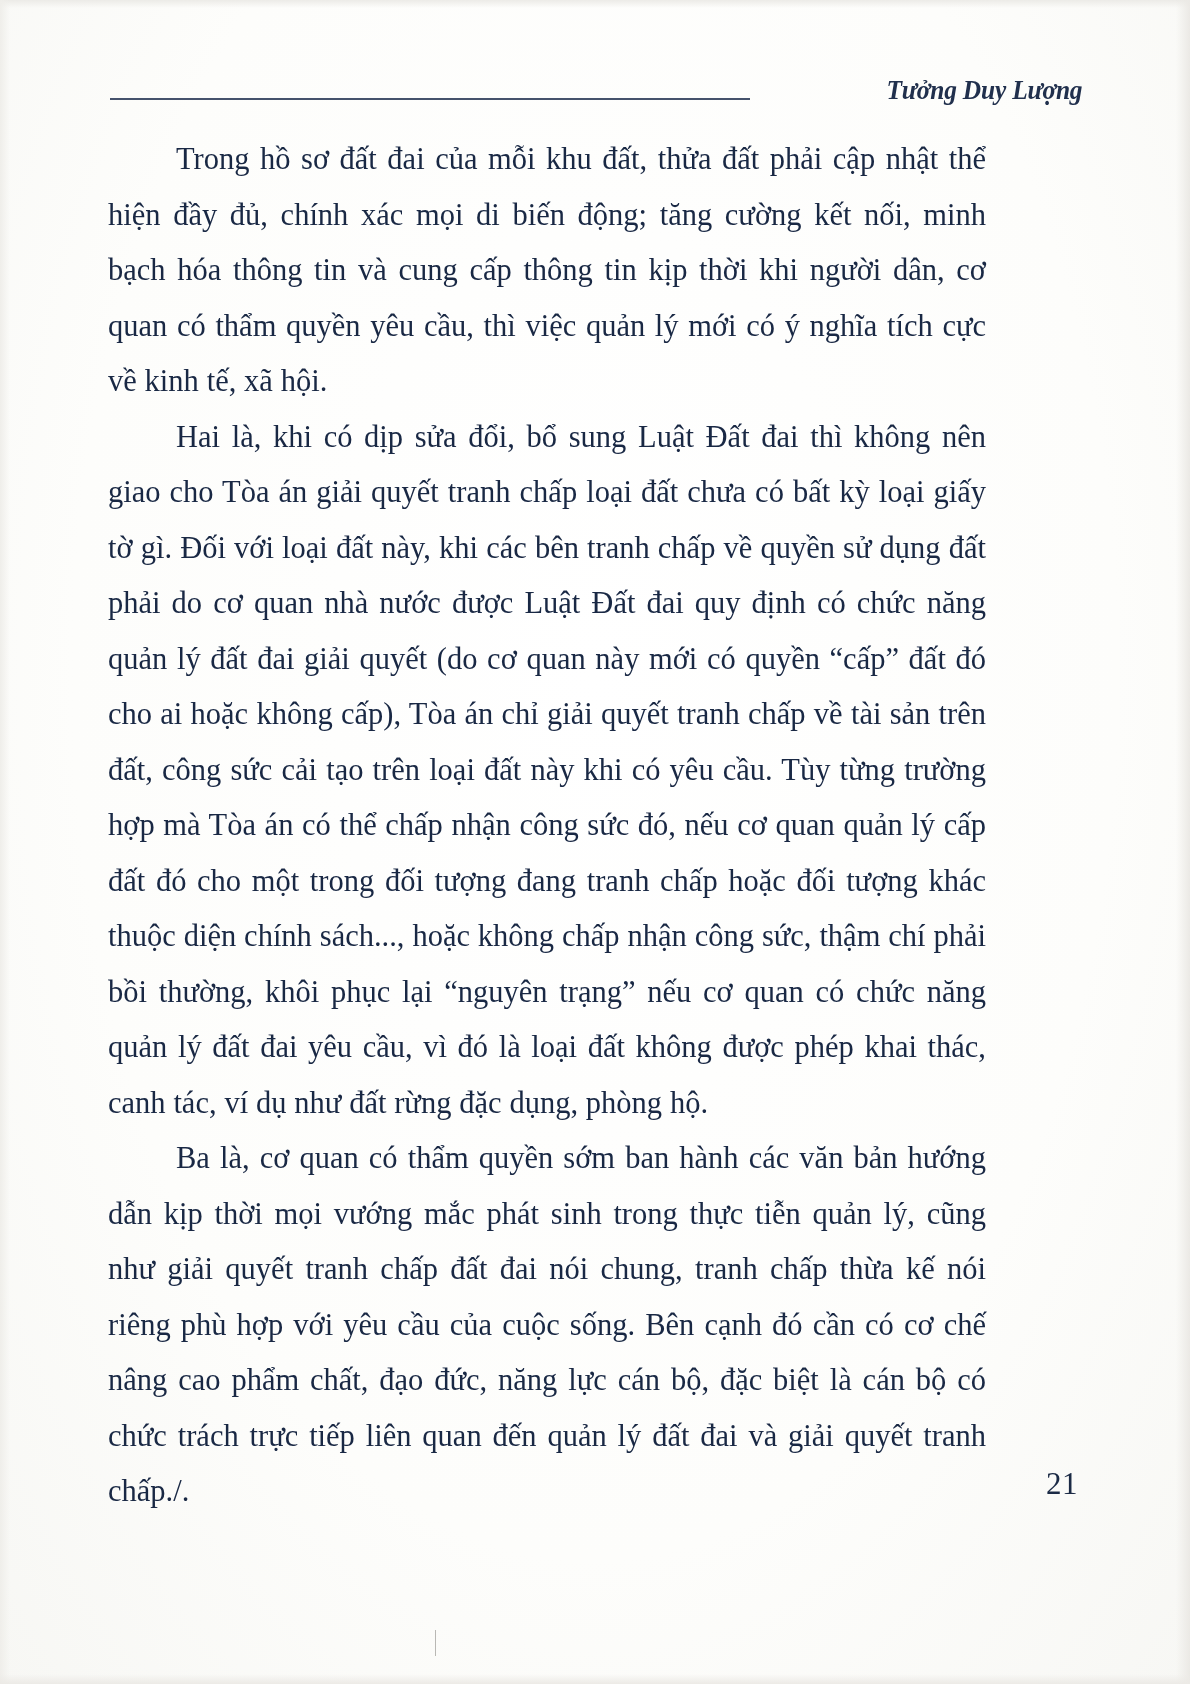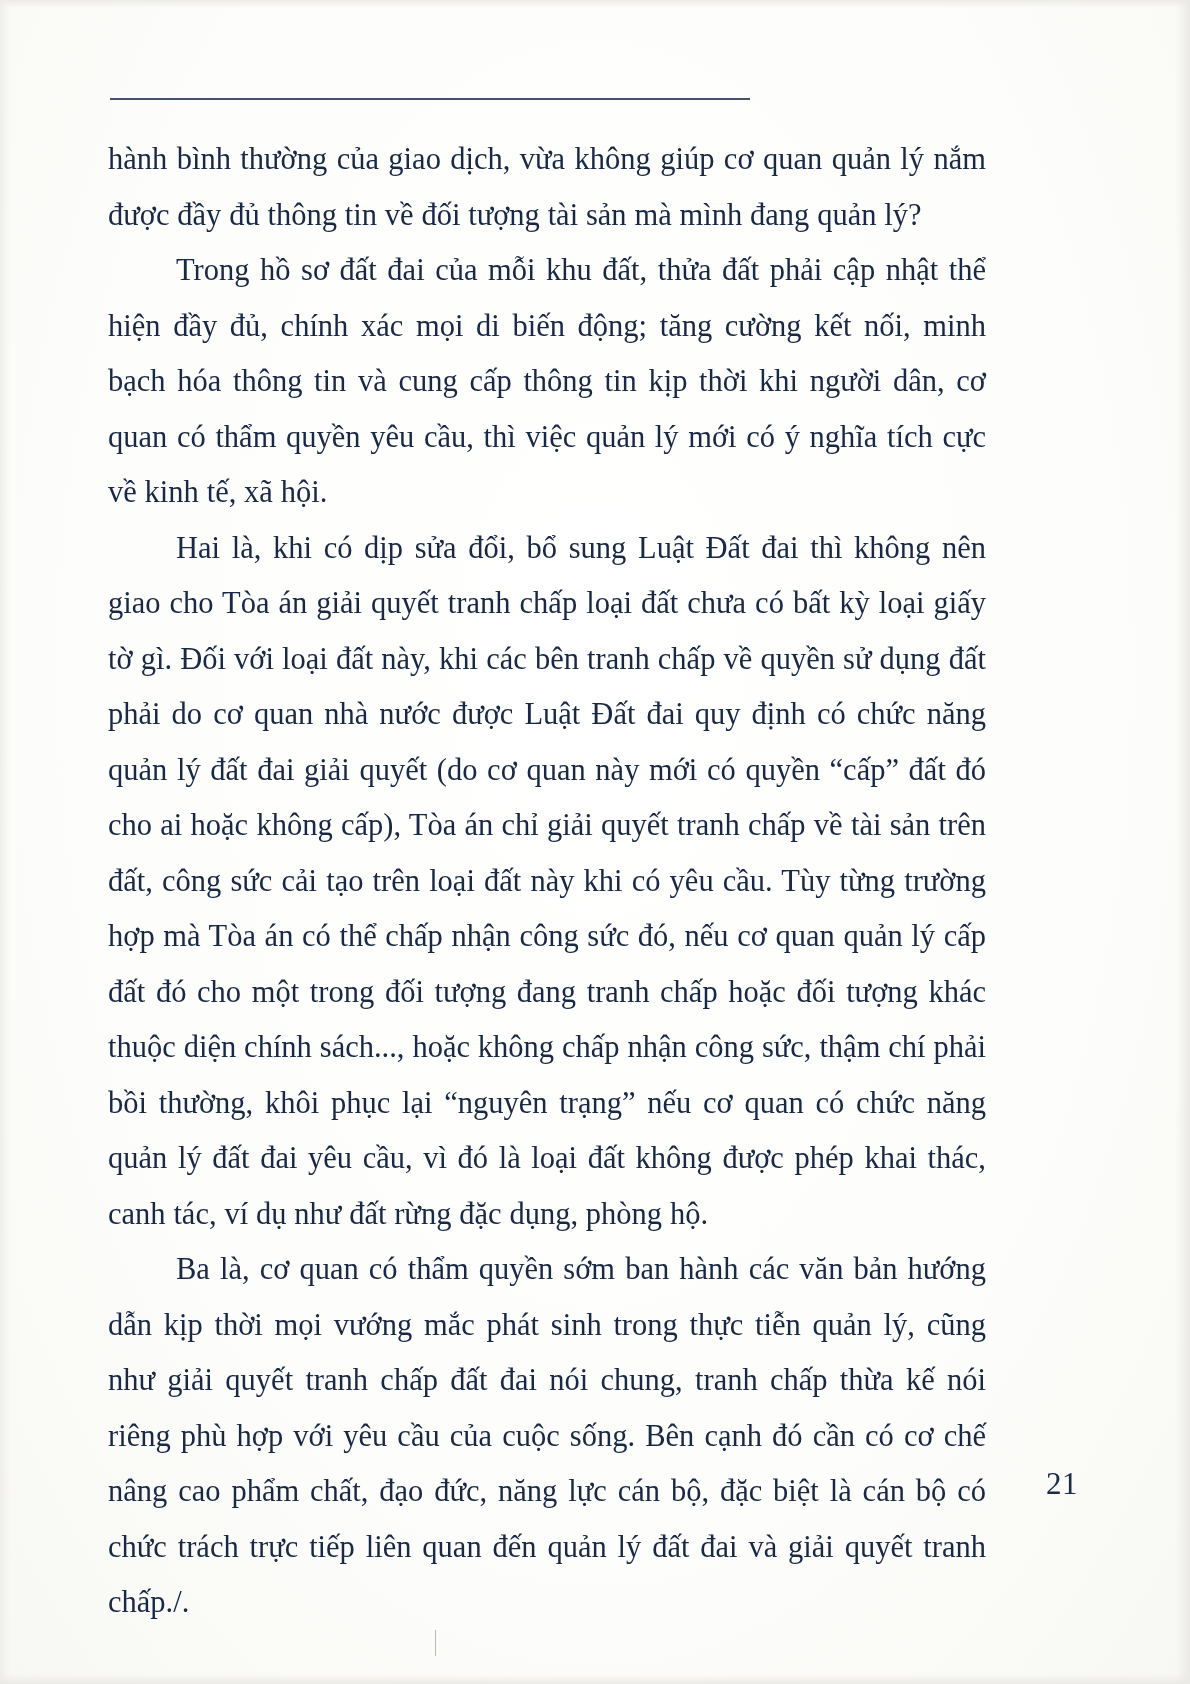--- a/index.html
+++ b/index.html
@@ -138,27 +138,27 @@
 </head>
 <body>
 
 <div class="page">
 
   <div class="page-edge-top"></div>
   <div class="page-edge-left"></div>
   <div class="page-edge-right"></div>
   <div class="page-edge-bottom"></div>
 
+  <div class="running-head">
+    <div class="running-head-title">Tưởng Duy Lượng</div>
+  </div>
   <div class="head-rule"></div>
 
   <div class="text-block">
 
-    <p class="para">
-      <span>hành bình thường của giao dịch, vừa không giúp cơ quan quản lý nắm được đầy đủ thông tin về đối tượng tài sản mà mình đang quản lý?</span>
-    </p>
 
     <p class="para indent">
       <span>Trong hồ sơ đất đai của mỗi khu đất, thửa đất phải cập nhật thể hiện đầy đủ, chính xác mọi di biến động; tăng cường kết nối, minh bạch hóa thông tin và cung cấp thông tin kịp thời khi người dân, cơ quan có thẩm quyền yêu cầu, thì việc quản lý mới có ý nghĩa tích cực về kinh tế, xã hội.</span>
     </p>
 
     <p class="para indent">
       <span class="lead-italic">Hai là,</span><span> khi có dịp sửa đổi, bổ sung Luật Đất đai thì không nên giao cho Tòa án giải quyết tranh chấp loại đất chưa có bất kỳ loại giấy tờ gì. Đối với loại đất này, khi các bên tranh chấp về quyền sử dụng đất phải do cơ quan nhà nước được Luật Đất đai quy định có chức năng quản lý đất đai giải quyết (do cơ quan này mới có quyền “cấp” đất đó cho ai hoặc không cấp), Tòa án chỉ giải quyết tranh chấp về tài sản trên đất, công sức cải tạo trên loại đất này khi có yêu cầu. Tùy từng trường hợp mà Tòa án có thể chấp nhận công sức đó, nếu cơ quan quản lý cấp đất đó cho một trong đối tượng đang tranh chấp hoặc đối tượng khác thuộc diện chính sách..., hoặc không chấp nhận công sức, thậm chí phải bồi thường, khôi phục lại “nguyên trạng” nếu cơ quan có chức năng quản lý đất đai yêu cầu, vì đó là loại đất không được phép khai thác, canh tác, ví dụ như đất rừng đặc dụng, phòng hộ.</span>
     </p>
 
     <p class="para indent">

